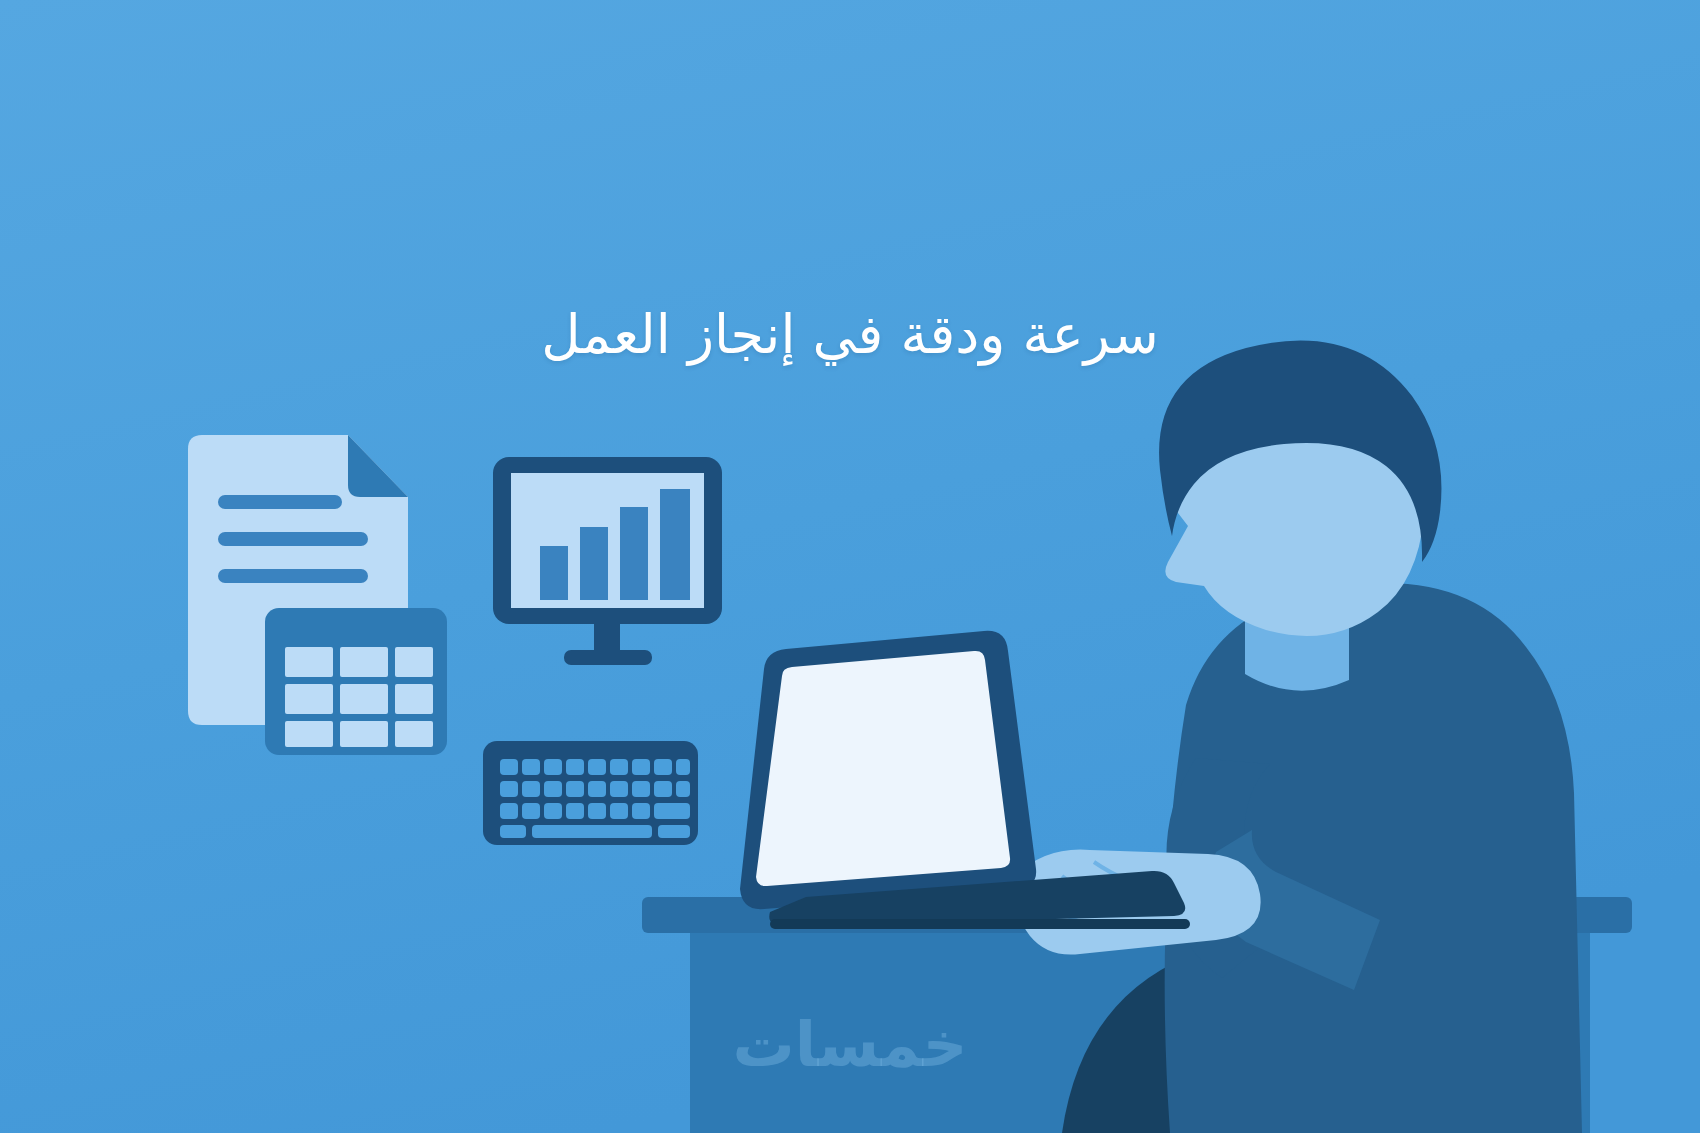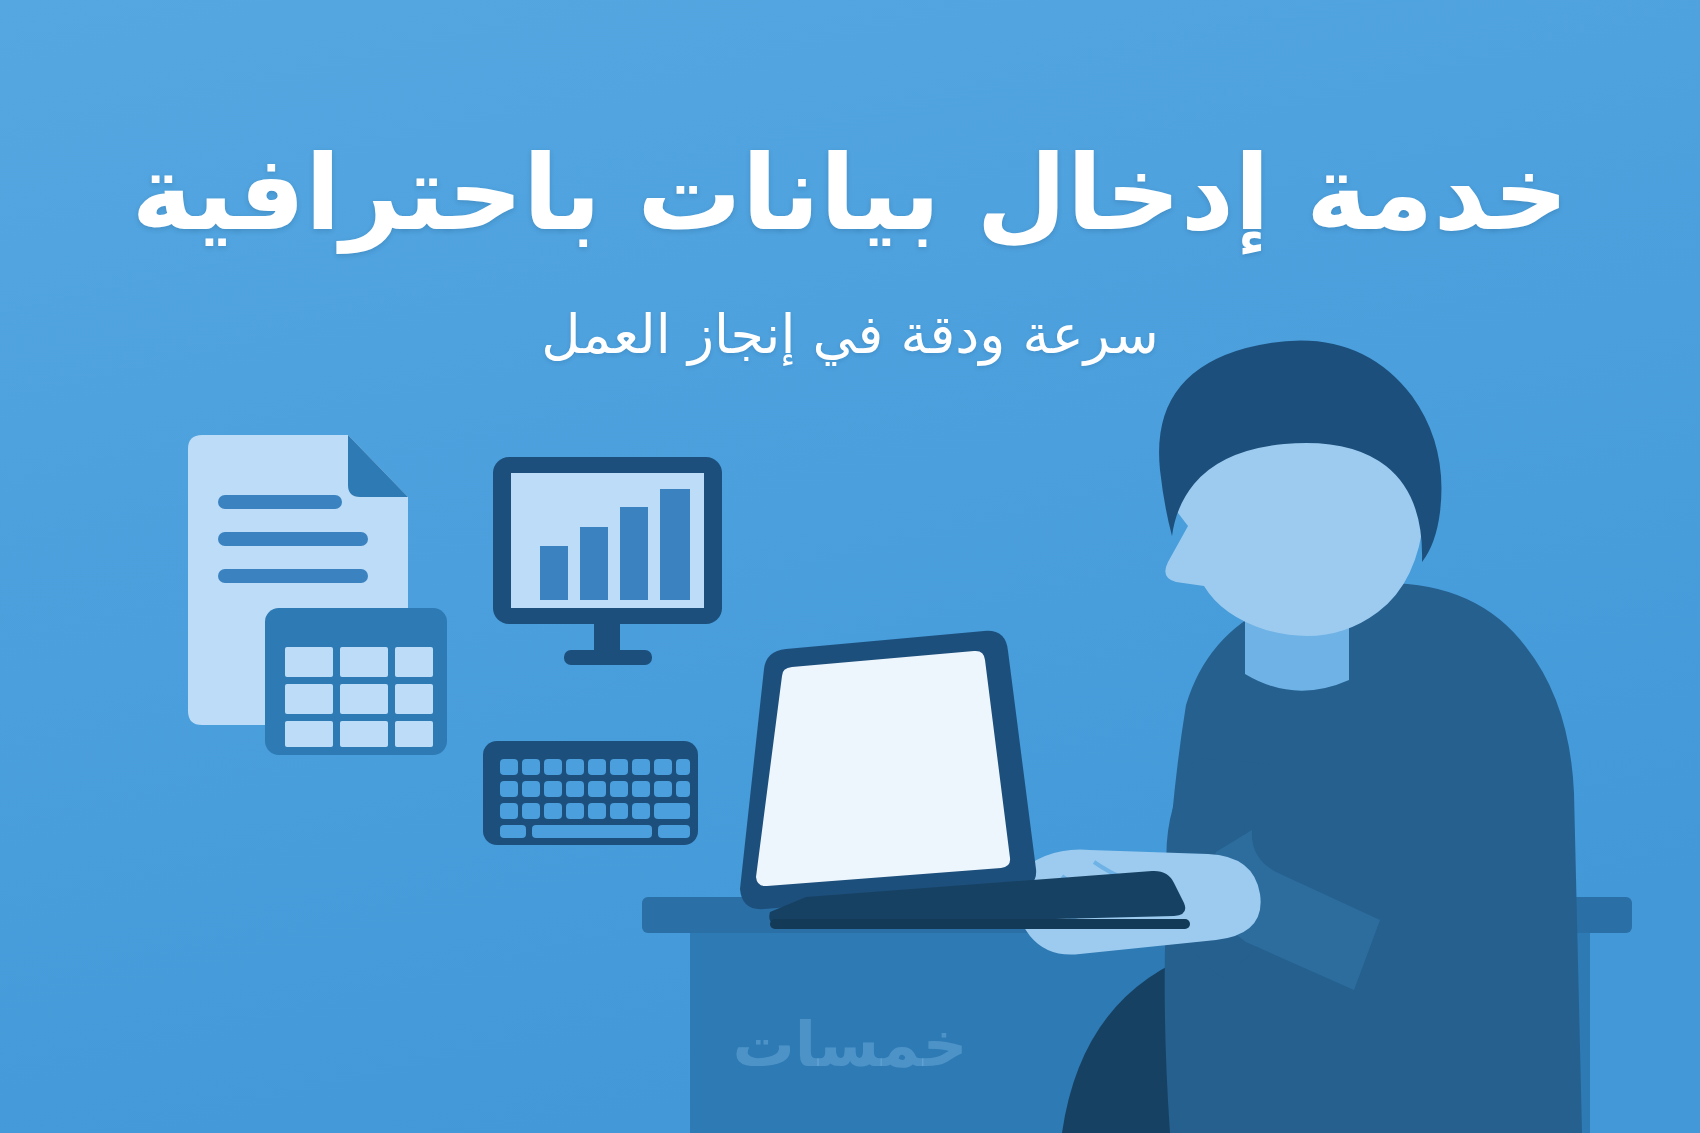--- a/index.html
+++ b/index.html
@@ -211,20 +211,19 @@
       <path d="M828 756 q0 -8 10 -9 l182 -16 q10 -1 11 9 l25 198 q1 9 -9 10 l-234 18
                q-10 1 -11 -9 Z" transform="translate(-46,-80)" fill="#edf5fd"></path>
 
       <path d="M806 897 l346 -26 q16 -1 22 12 l10 20 q5 12 -10 13 l-390 10 q-18 0 -14 -14 Z" fill="#174162"></path>
       <rect x="770" y="919" width="420" height="10" rx="5" fill="#133a57"></rect>
     </g>
 
   </svg>
 
   <div class="text-layer">
-    <div class="headline">خدمة إدخال بيانات باحترافية</div>
     <div class="subhead">سرعة ودقة في إنجاز العمل</div>
     <div class="watermark">خمسات</div>
   </div>
 
   <div class="grain"></div>
 
 </div>
 
 </body></html>

